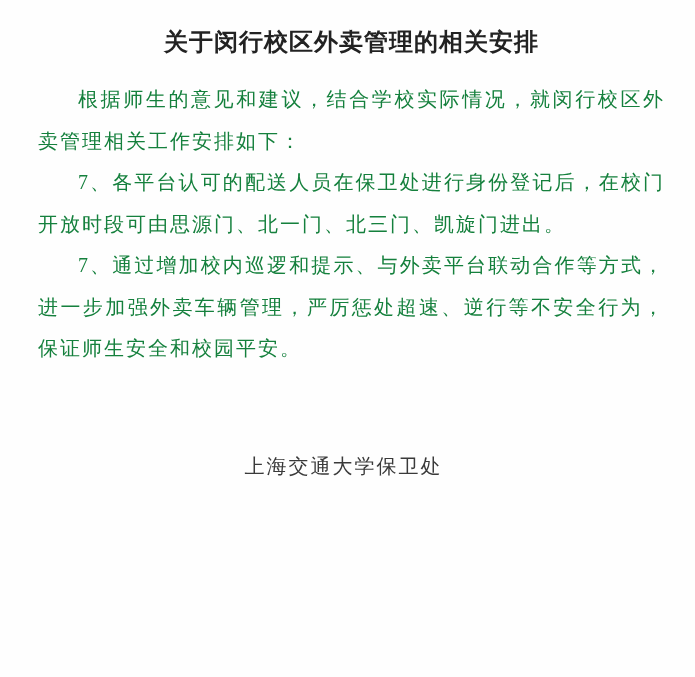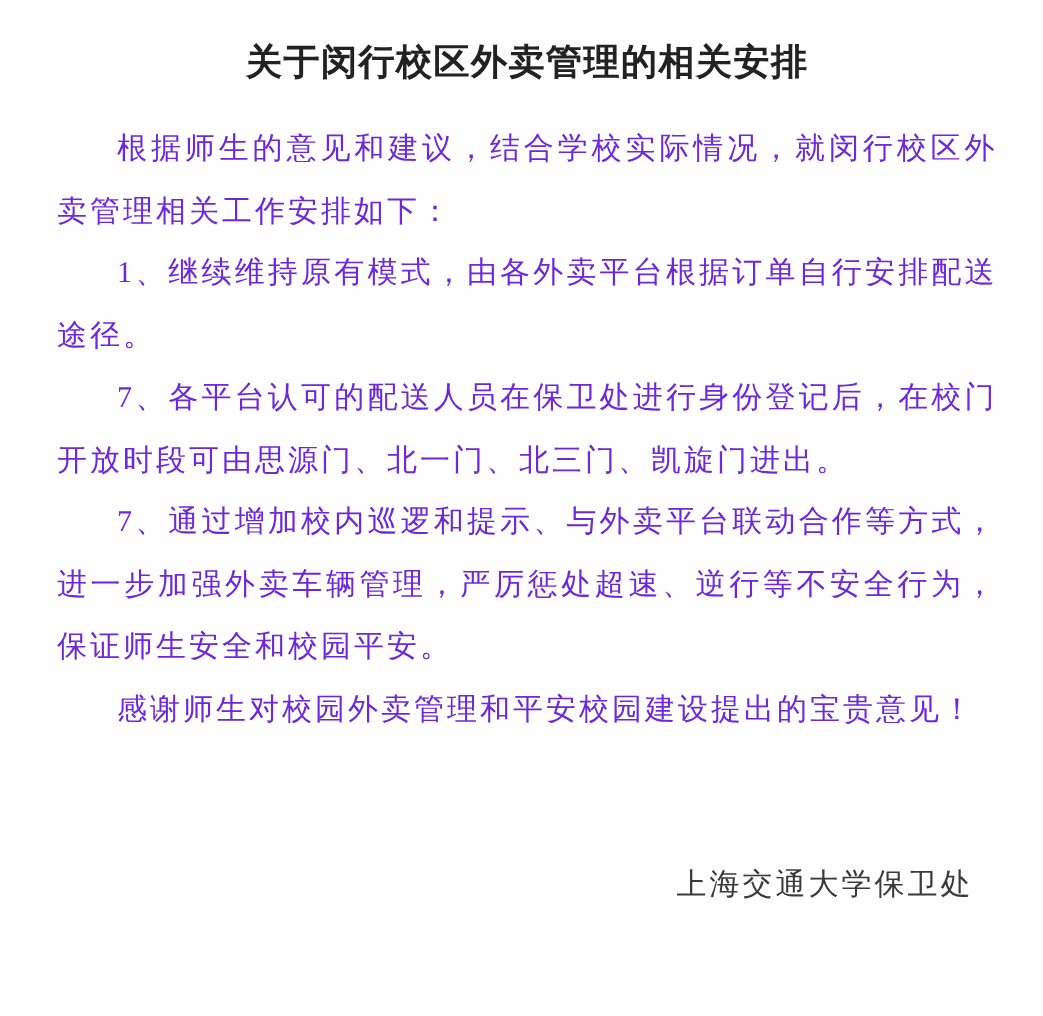--- a/index.html
+++ b/index.html
@@ -22,58 +22,56 @@
     font-weight: bold;
     color: #222222;
     text-align: center;
     line-height: 40px;
     letter-spacing: 1px;
     margin: 0 0 17px 0;
   }
   .doc-body p {
     font-family: "Liberation Serif", "DejaVu Serif", serif;
     font-size: 20px;
-    color: #6d28d9;
+    color: #15803d;
     line-height: 41.5px;
     letter-spacing: 2px;
     text-align: justify;
     text-justify: inter-ideograph;
     text-indent: 2em;
     margin: 0;
   }
   .doc-sign {
     font-family: "Liberation Serif", "DejaVu Serif", serif;
     font-size: 20px;
     color: #3a3a3a;
     line-height: 42px;
     letter-spacing: 2px;
-    text-align: right;
+    text-align: center;
     margin-top: 75px;
     padding-right: 16px;
   }
   .doc-sign .sign-line {
     margin: 0;
   }
   .doc-sign .date-line {
     margin: 0;
     padding-right: 2px;
   }
 </style>
 </head>
 <body>
 
 <div class="page">
 
   <h1 class="doc-title">关于闵行校区外卖管理的相关安排</h1>
 
   <div class="doc-body">
     <p>根据师生的意见和建议，结合学校实际情况，就闵行校区外卖管理相关工作安排如下：</p>
-    <p>1、继续维持原有模式，由各外卖平台根据订单自行安排配送途径。</p>
     <p>7、各平台认可的配送人员在保卫处进行身份登记后，在校门开放时段可由思源门、北一门、北三门、凯旋门进出。</p>
     <p>7、通过增加校内巡逻和提示、与外卖平台联动合作等方式，进一步加强外卖车辆管理，严厉惩处超速、逆行等不安全行为，保证师生安全和校园平安。</p>
-    <p>感谢师生对校园外卖管理和平安校园建设提出的宝贵意见！</p>
   </div>
 
   <div class="doc-sign">
     <p class="sign-line">上海交通大学保卫处</p>
   </div>
 
 </div>
 
 </body></html>

